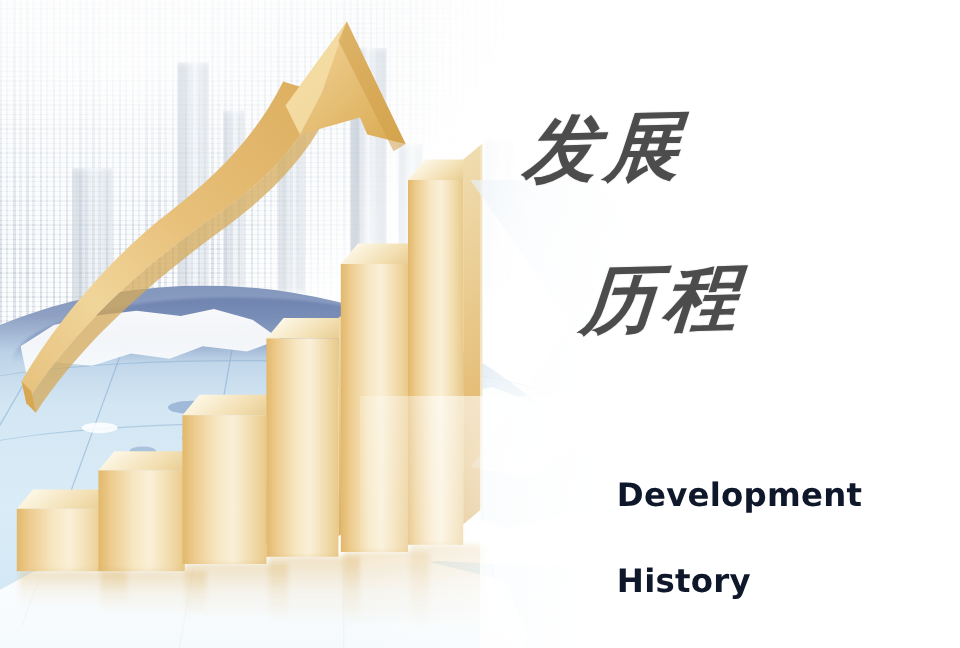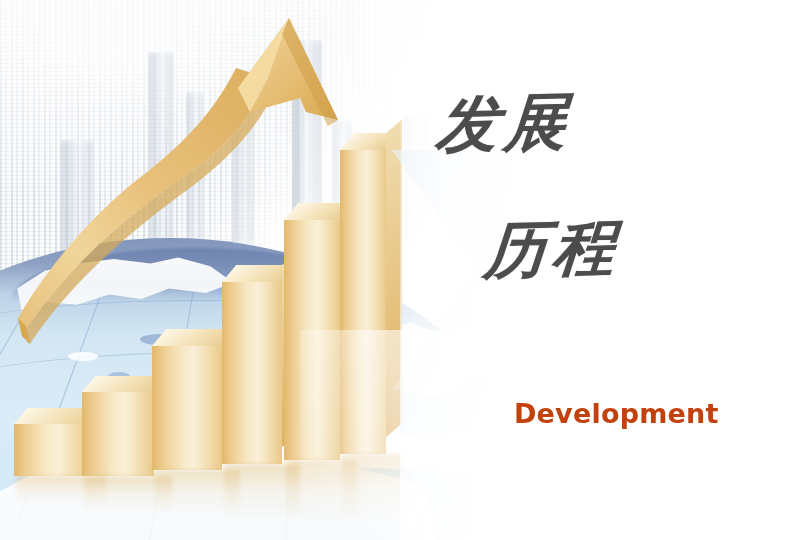--- a/index.html
+++ b/index.html
@@ -340,18 +340,19 @@
 
   <div class="layer" id="chevron-watermark"></div>
   <div class="layer" id="white-veil-bottom"></div>
   <div class="layer" id="white-veil-right"></div>
 
   <div id="title-block">
     <div id="title-cn" style="color: rgb(76, 76, 76);">
       <div id="title-cn-line1">发展</div>
       <div id="title-cn-line2">历程</div>
     </div>
-    <div id="title-en" style="color: #c2410c;">
+    <div id="title-en" style="color: #0f172a;">
       <div>Development</div>
+      <div>History</div>
     </div>
   </div>
 
 </div>
 
 </body></html>

